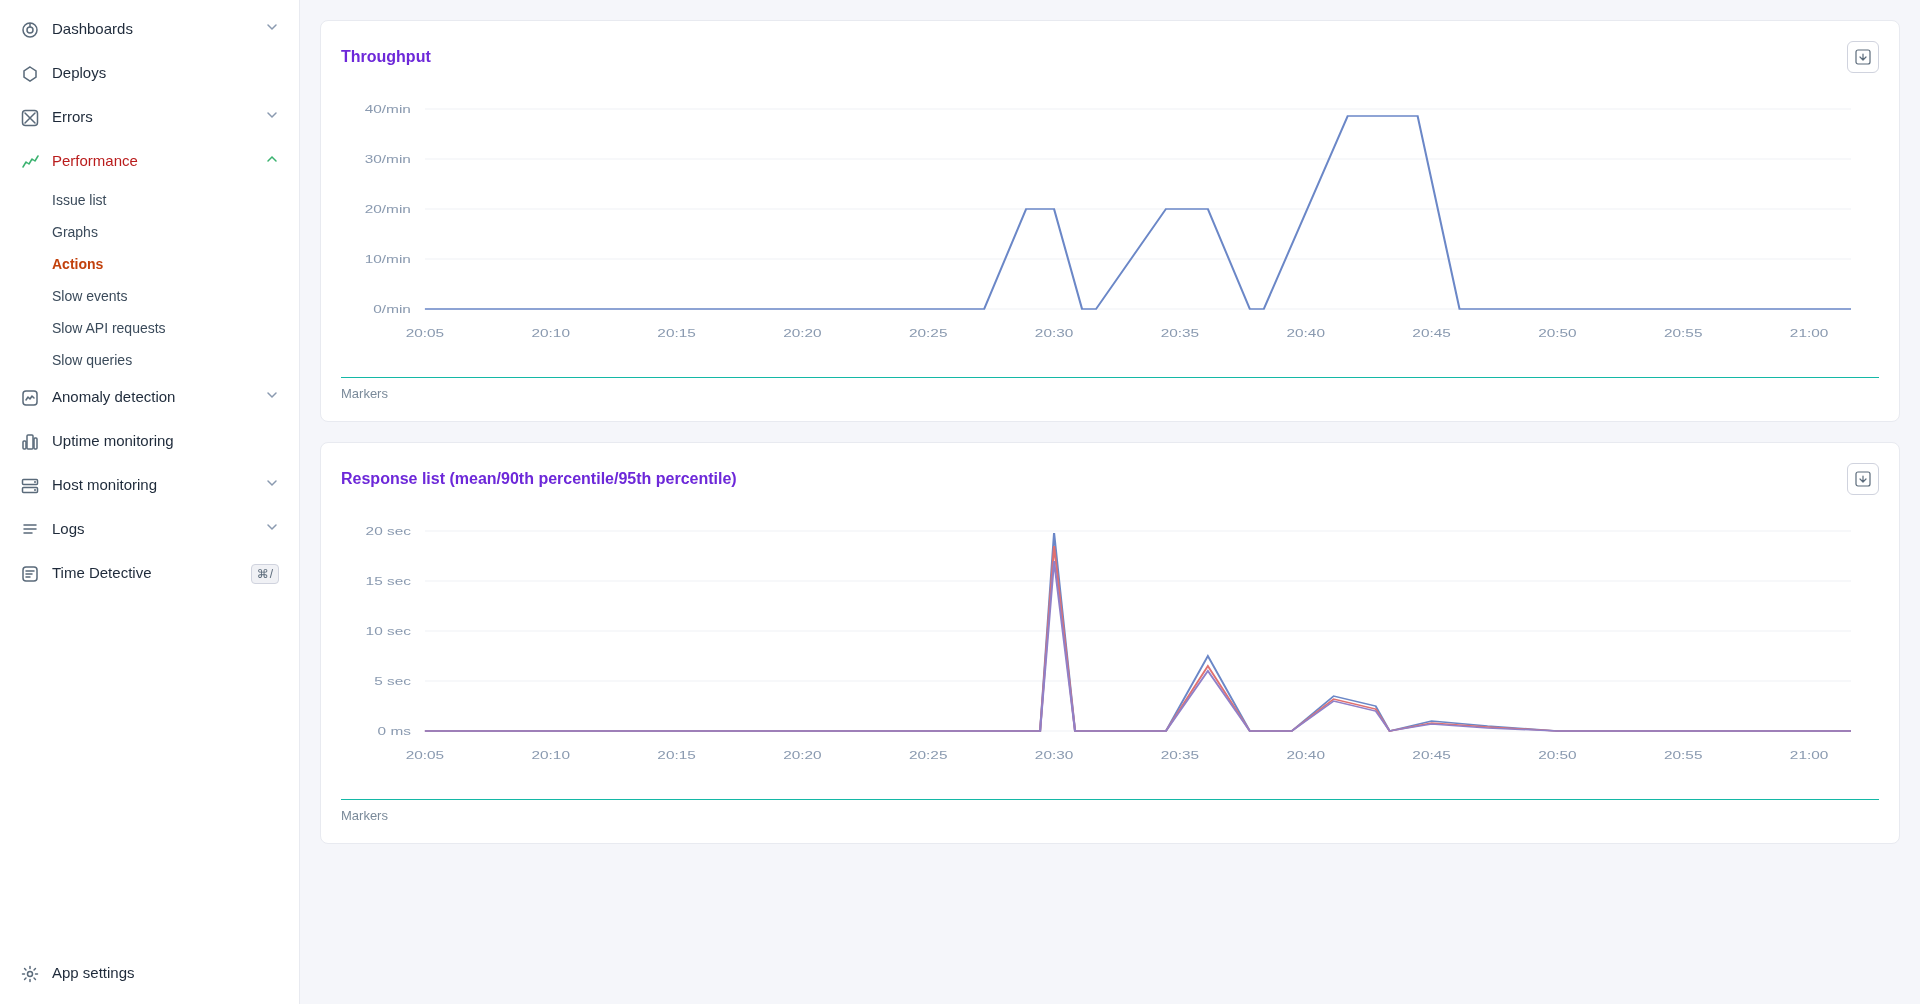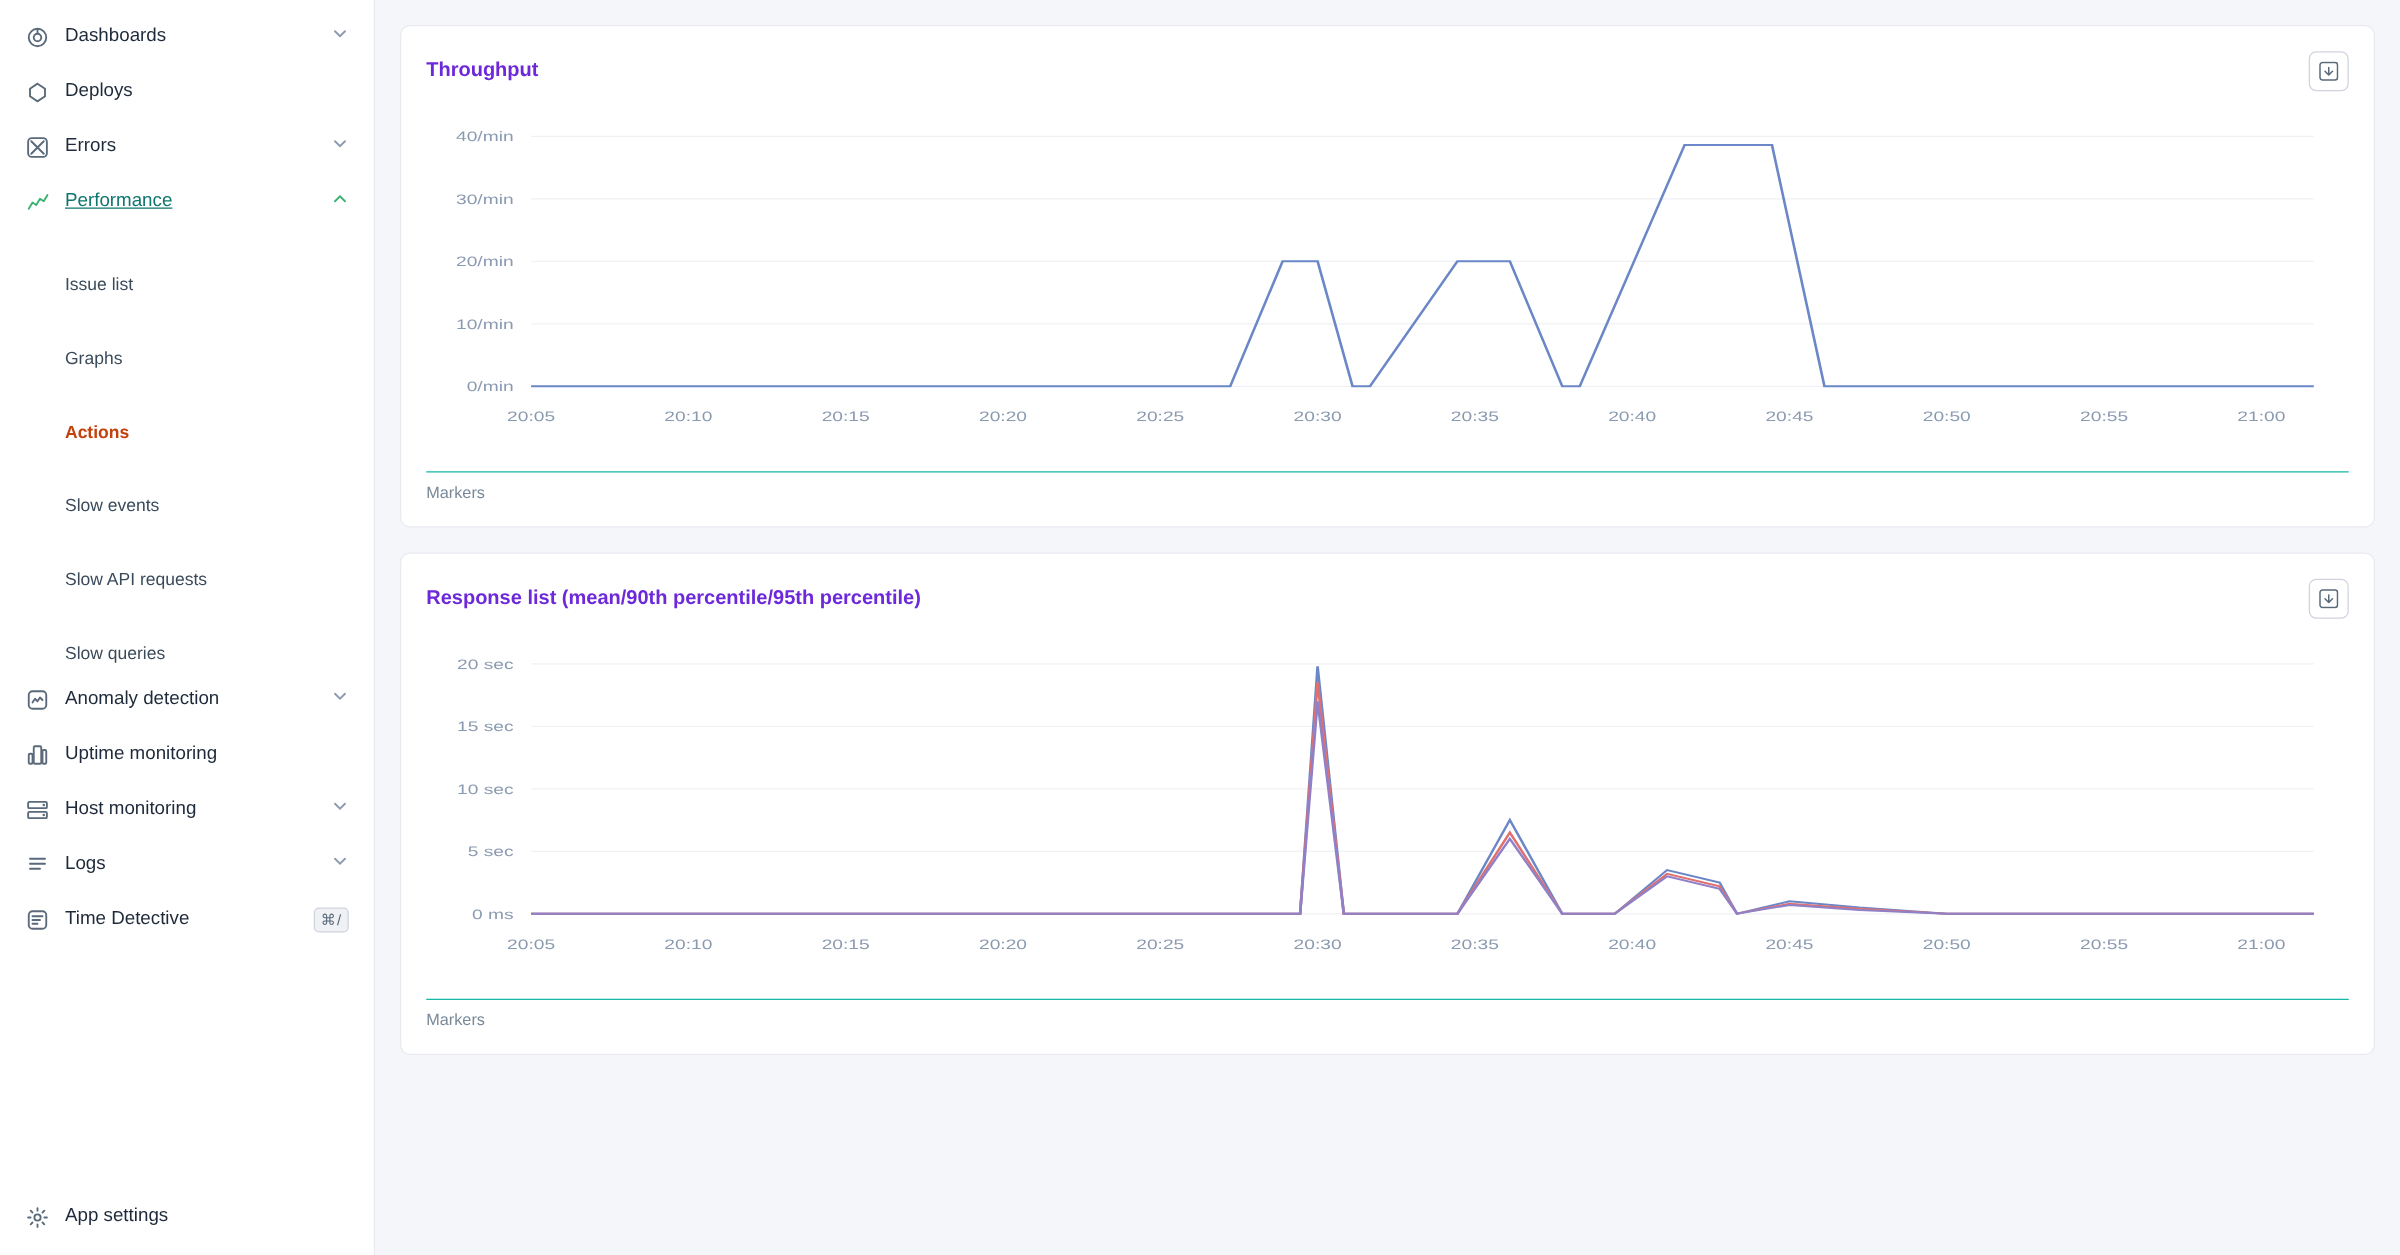--- a/index.html
+++ b/index.html
@@ -31,21 +31,20 @@
     .nav-item .chevron { margin-left: auto; }
     .nav-item .label { flex: 1; }
 
     .sub-nav { padding-left: 52px; }
     .sub-nav-item {
       padding: 8px 20px 8px 0;
       font-size: 14px;
       color: #3a4a5a;
       cursor: pointer;
       font-weight: 400;
-      margin-top: 27px;
     }
     .sub-nav-item.active { color: #c2410c; font-weight: 600; }
 
     .kbd-badge {
       display: inline-flex;
       align-items: center;
       gap: 1px;
       background: #f0f1f5;
       border: 1px solid #d0d3de;
       border-radius: 4px;
@@ -160,21 +159,21 @@
         </svg>
     </span>
   </div>
 
   <div class="nav-item active">
     <span class="icon">
       <svg width="18" height="18" viewBox="0 0 18 18" fill="none">
         <path d="M2 14 L5 9 L8 11 L11 6 L14 8 L17 3" stroke="#3ab26f" stroke-width="1.5" stroke-linecap="round" stroke-linejoin="round"></path>
       </svg>
     </span>
-    <span class="label" style="color:#0f766e;text-decoration:underline;">Performance</span>
+    <span class="label" style="color:#b91c1c;">Performance</span>
     <span class="chevron">
       <svg width="14" height="14" viewBox="0 0 14 14" fill="none">
           <path d="M3 9l4-4 4 4" stroke="#3ab26f" stroke-width="1.5" stroke-linecap="round"></path>
         </svg>
     </span>
   </div>
 
   <div class="sub-nav">
     <div class="sub-nav-item">Issue list</div>
     <div class="sub-nav-item">Graphs</div>

